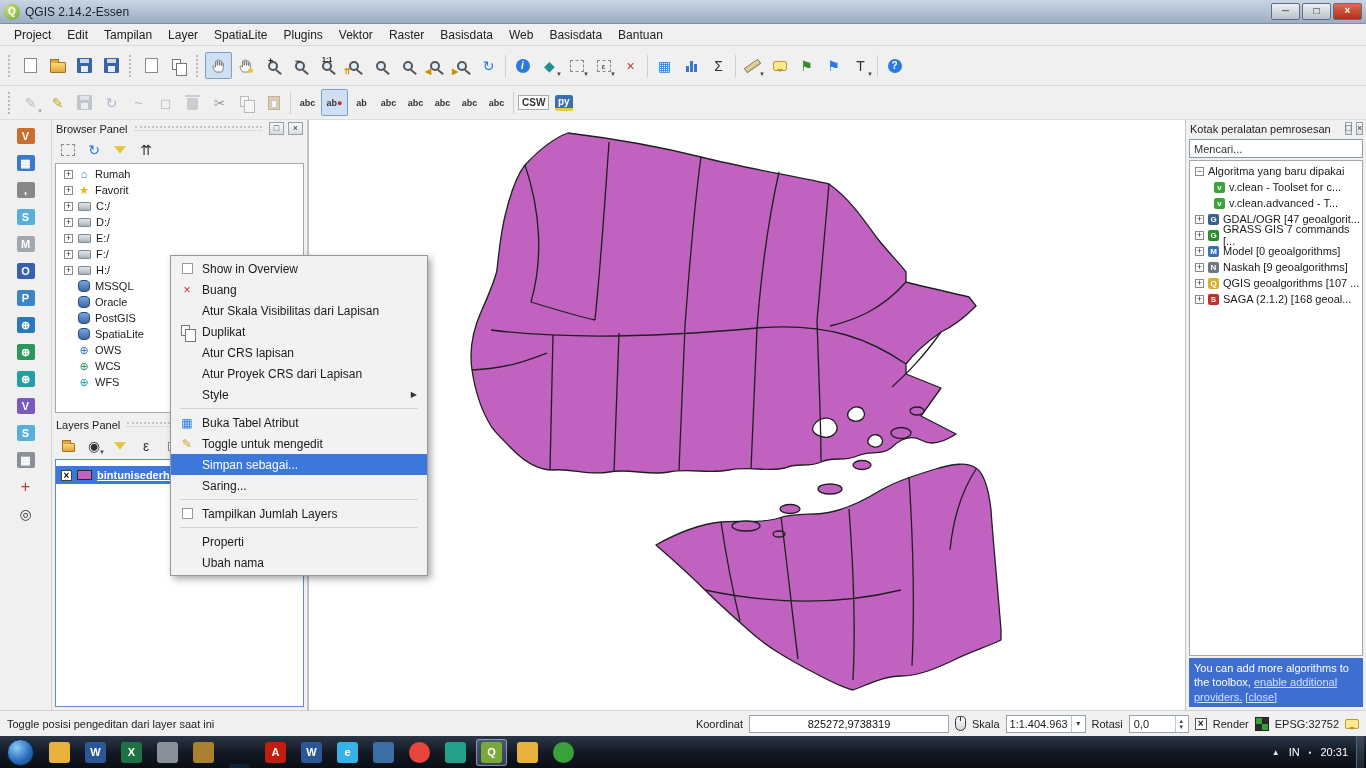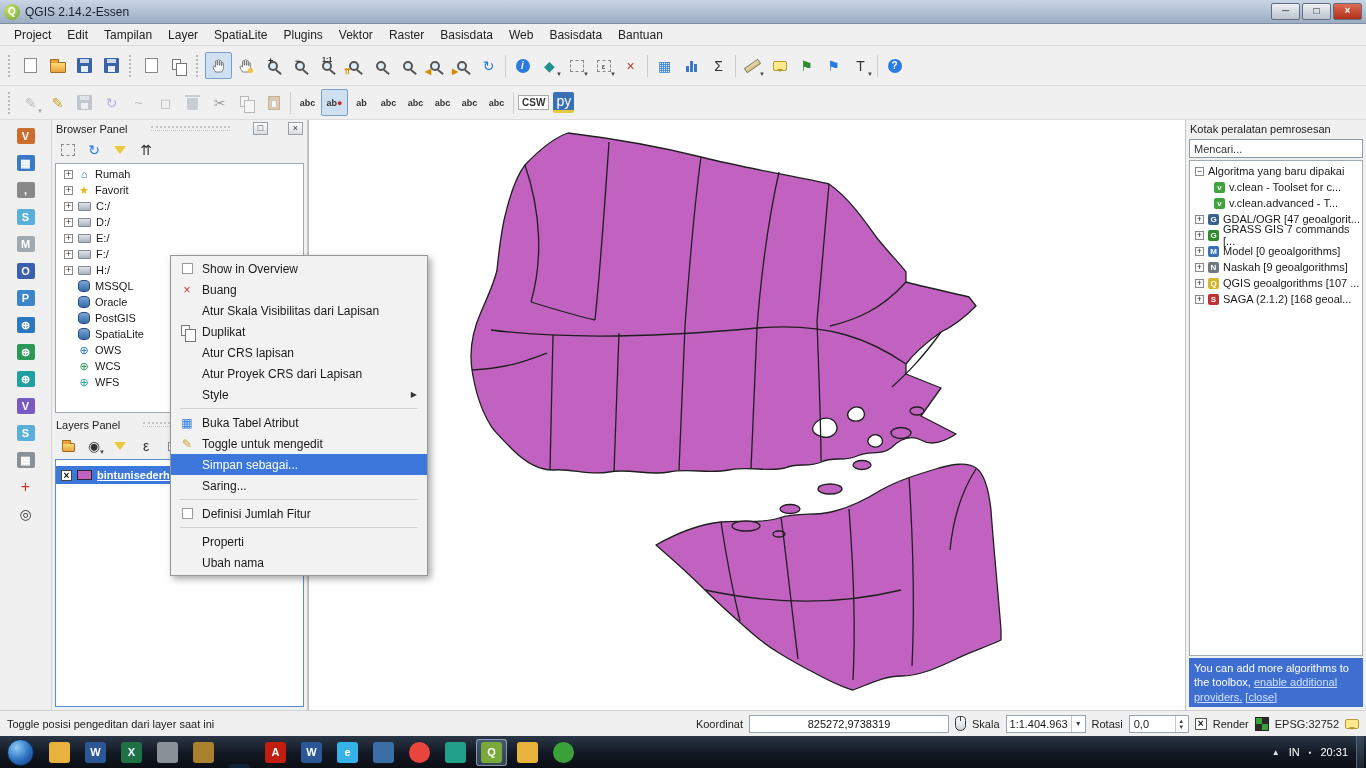--- a/index.html
+++ b/index.html
@@ -51,30 +51,30 @@
 .icopy::after{content:"";position:absolute;left:3px;top:3px;width:9px;height:11px;border:1px solid #777;background:#fff}
 .ipaste{width:12px;height:14px;background:#c9a25a;border:1px solid #8a6a2a;position:relative}
 .ipaste::after{content:"";position:absolute;left:2px;top:3px;right:2px;bottom:1px;background:#fff;border:1px solid #999}
 .ibars{display:flex;align-items:flex-end;gap:1px;height:12px}
 .ibars i{width:3px;background:#3a78c8;display:block}
 .ibars i:nth-child(1){height:6px}.ibars i:nth-child(2){height:11px}.ibars i:nth-child(3){height:8px}
 .ifunnel{width:0;height:0;border-left:6px solid transparent;border-right:6px solid transparent;border-top:8px solid #e8c83c}
 .labtxt{font-size:9px;font-weight:bold;color:#333;letter-spacing:0}
 .labtxt b{color:#c03030}
 .cswtxt{font-size:10px;font-weight:bold;color:#333;border:1px solid #aaa;background:#fff;padding:1px 3px}
-.pytxt{font-size:14px;font-weight:normal;color:#fff;background:#3a6fb5;border-radius:2px;padding:1px 3px;border-bottom:3px solid #e8c83c}
+.pytxt{font-size:10px;font-weight:bold;color:#fff;background:#3a6fb5;border-radius:2px;padding:1px 3px;border-bottom:3px solid #e8c83c}
 
 .main{height:590px;display:flex;position:relative;background:#f0f0f0}
 .lefttools{width:52px;background:#f0f0f0;border-right:1px solid #d4d4d4;display:flex;flex-direction:column;align-items:center;padding-top:3px;gap:1px}
 .ltbtn{width:30px;height:26px;display:flex;align-items:center;justify-content:center;border:1px solid transparent;border-radius:2px}
 .lt{width:18px;height:16px;border-radius:2px;color:#fff;font-size:11px;font-weight:bold;display:flex;align-items:center;justify-content:center}
 
 .dock-left{width:256px;background:#f0f0f0;border-right:1px solid #c8c8c8;display:flex;flex-direction:column}
 .dock-right{width:181px;background:#f0f0f0;border-left:1px solid #c8c8c8;display:flex;flex-direction:column}
-.panel-header{height:17px;display:flex;align-items:center;font-size:11px;padding:0 4px;gap:20px;color:#222}
+.panel-header{height:17px;display:flex;align-items:center;font-size:11px;padding:0 4px;gap:4px;color:#222}
 .ph-grip{flex:1;height:5px;border-top:2px dotted #c4c4c4;border-bottom:1px dotted #c4c4c4;margin:0 3px}
 .ph-title{white-space:nowrap}
 .ph-btn{width:15px;height:13px;border:1px solid #96a0aa;background:linear-gradient(#fdfdfd,#d8dce0);font-size:9px;line-height:11px;text-align:center;color:#333}
 .ptoolbar{display:flex;align-items:center;gap:4px;padding:3px 5px}
 .pbtn{width:22px;height:20px;display:flex;align-items:center;justify-content:center;position:relative}
 .btree{flex:1;background:#fff;border:1px solid #a0a8b0;margin:0 3px 3px 3px;padding-top:2px;overflow:hidden}
 .trow{display:flex;align-items:center;height:16px;font-size:11px;gap:4px;padding-left:8px}
 .trow .lbl{color:#1a1a1a}
 .exp{width:9px;height:9px;border:1px solid #8a8a8a;background:#fff;font-size:9px;line-height:7px;text-align:center;color:#333;flex:0 0 auto}
 .noexp{width:9px;flex:0 0 auto}
@@ -697,21 +697,21 @@
       </div>
     <div class="cm-item">
         <span class="cm-ico"></span>
         <span>Saring...</span>
       </div>
     <div class="cm-sep"></div>
     <div class="cm-item">
         <span class="cm-ico">
           <span class="cmbox"></span>
         </span>
-        <span>Definisi Jumlah Fitur</span>
+        <span>Tampilkan Jumlah Layers</span>
       </div>
     <div class="cm-sep"></div>
     <div class="cm-item">
         <span class="cm-ico"></span>
         <span>Properti</span>
       </div>
     <div class="cm-item">
         <span class="cm-ico"></span>
         <span>Ubah nama</span>
       </div>

